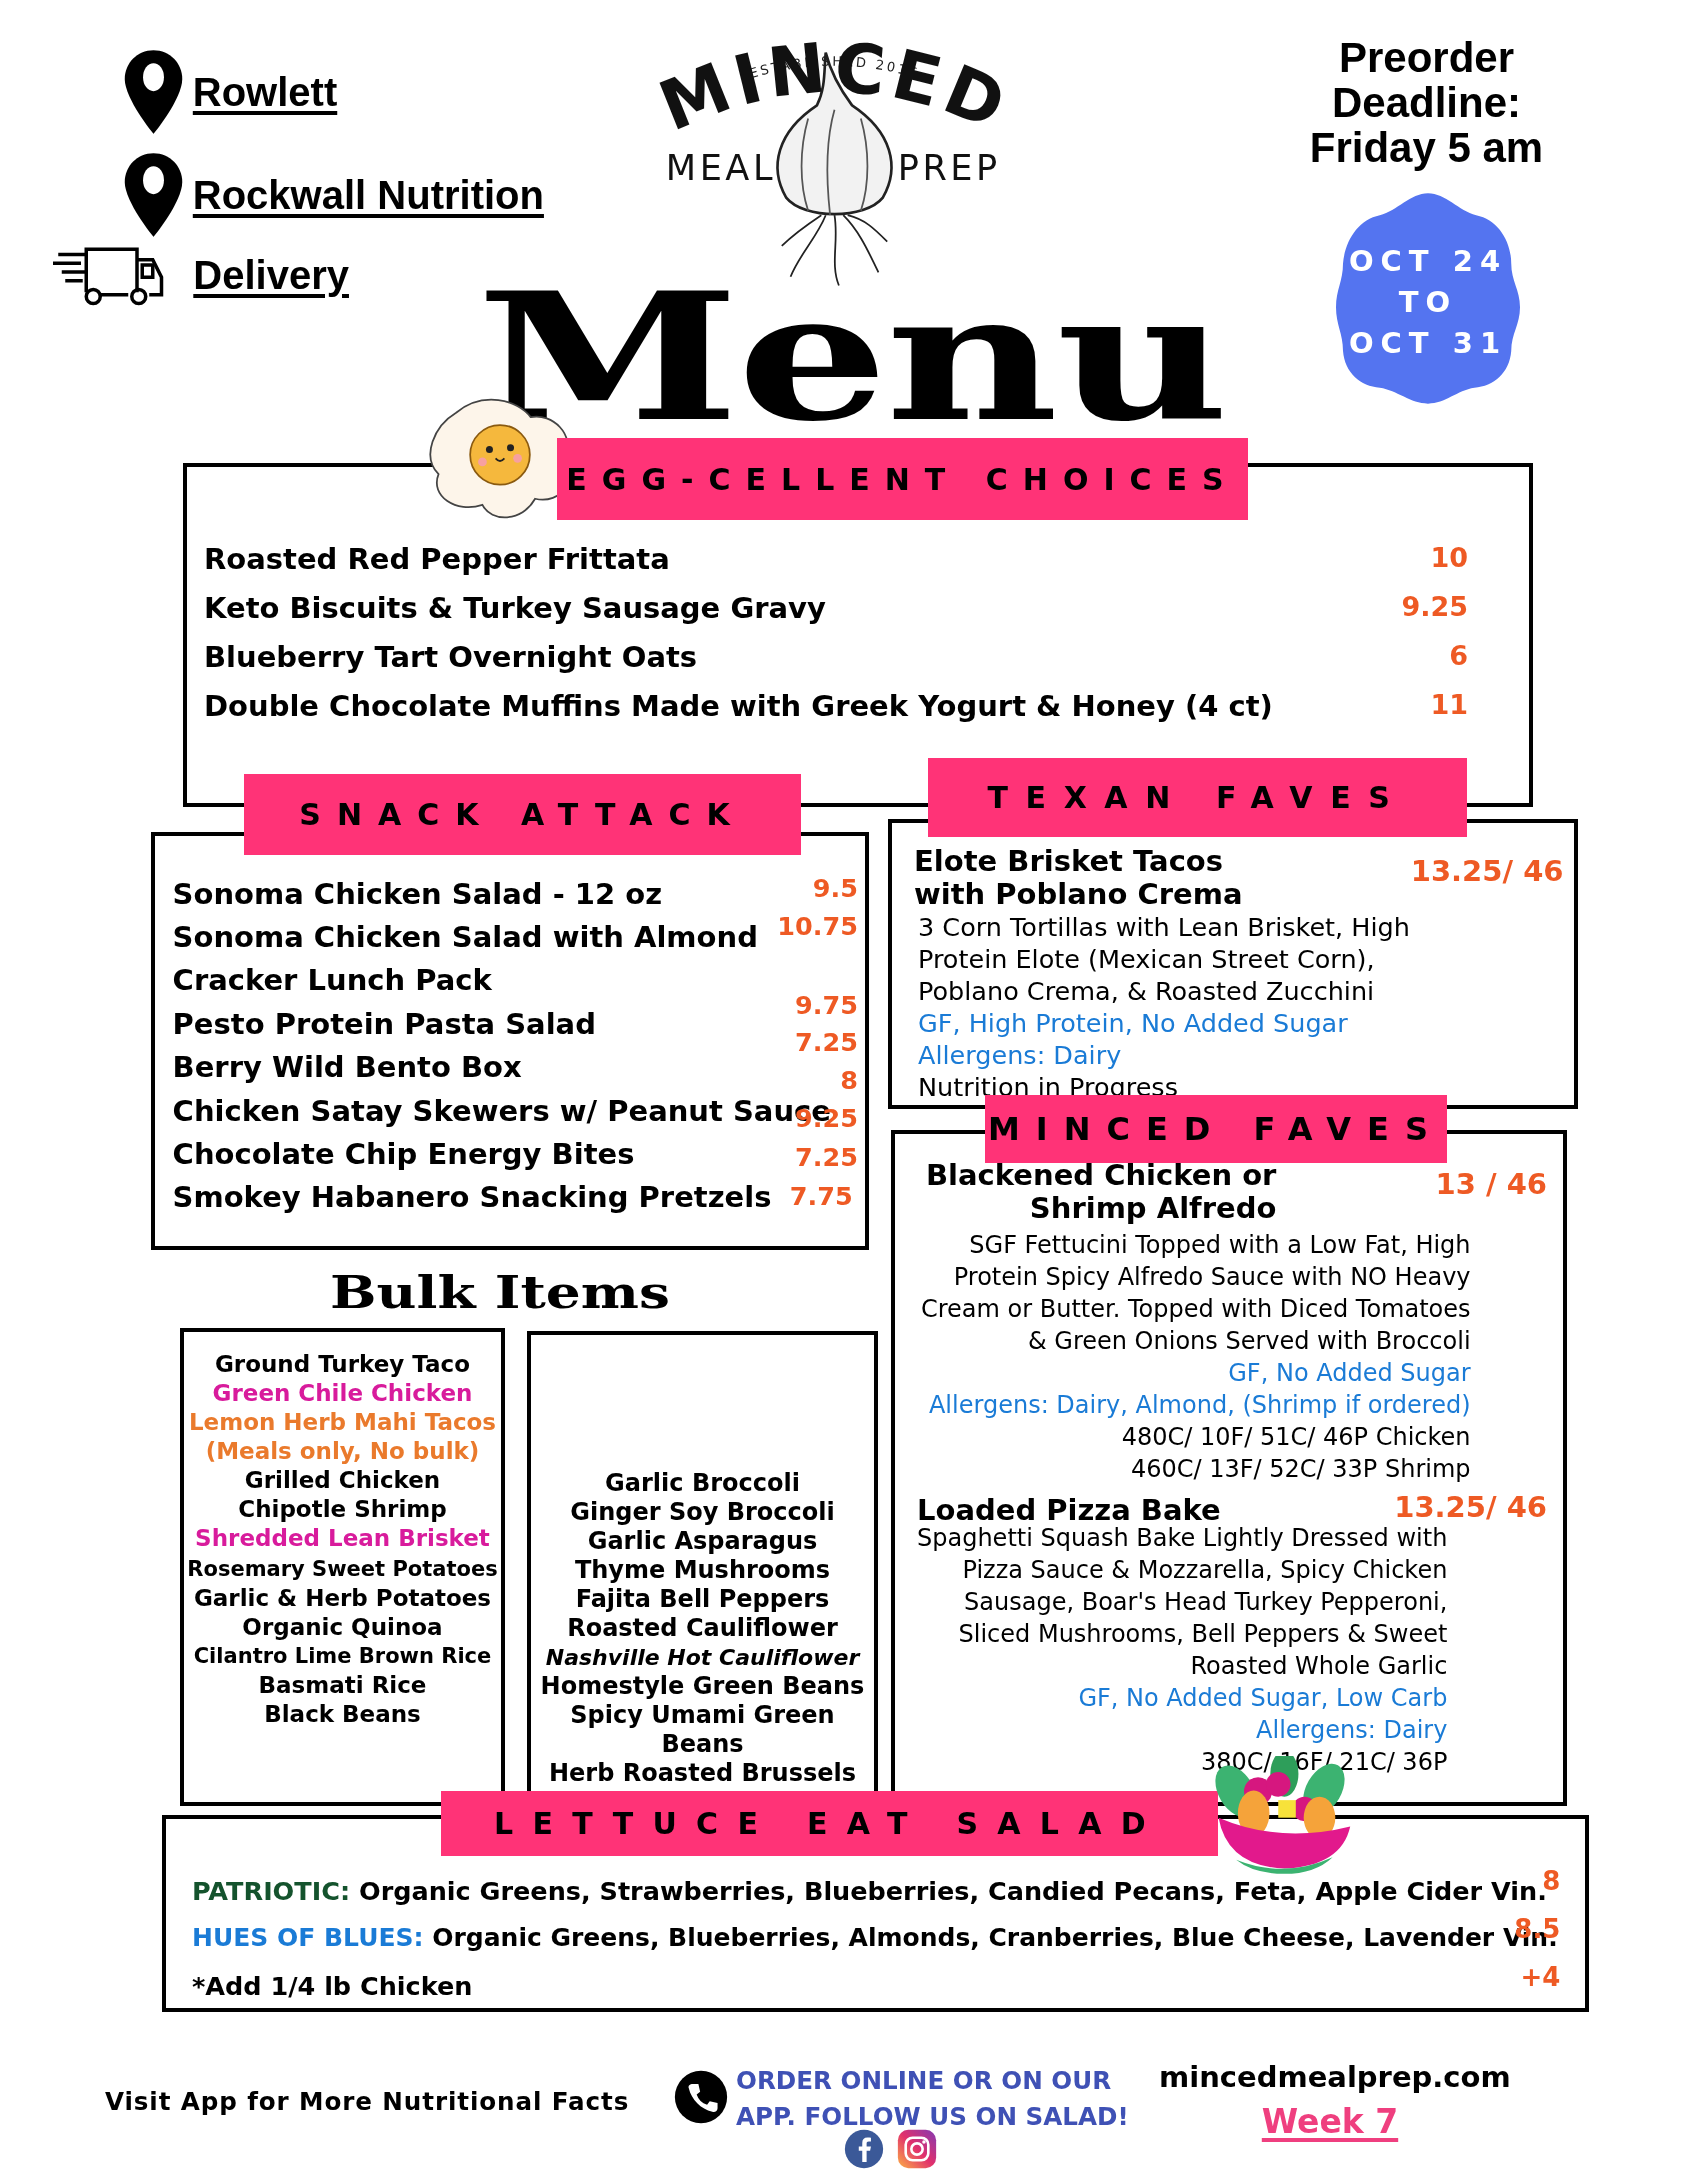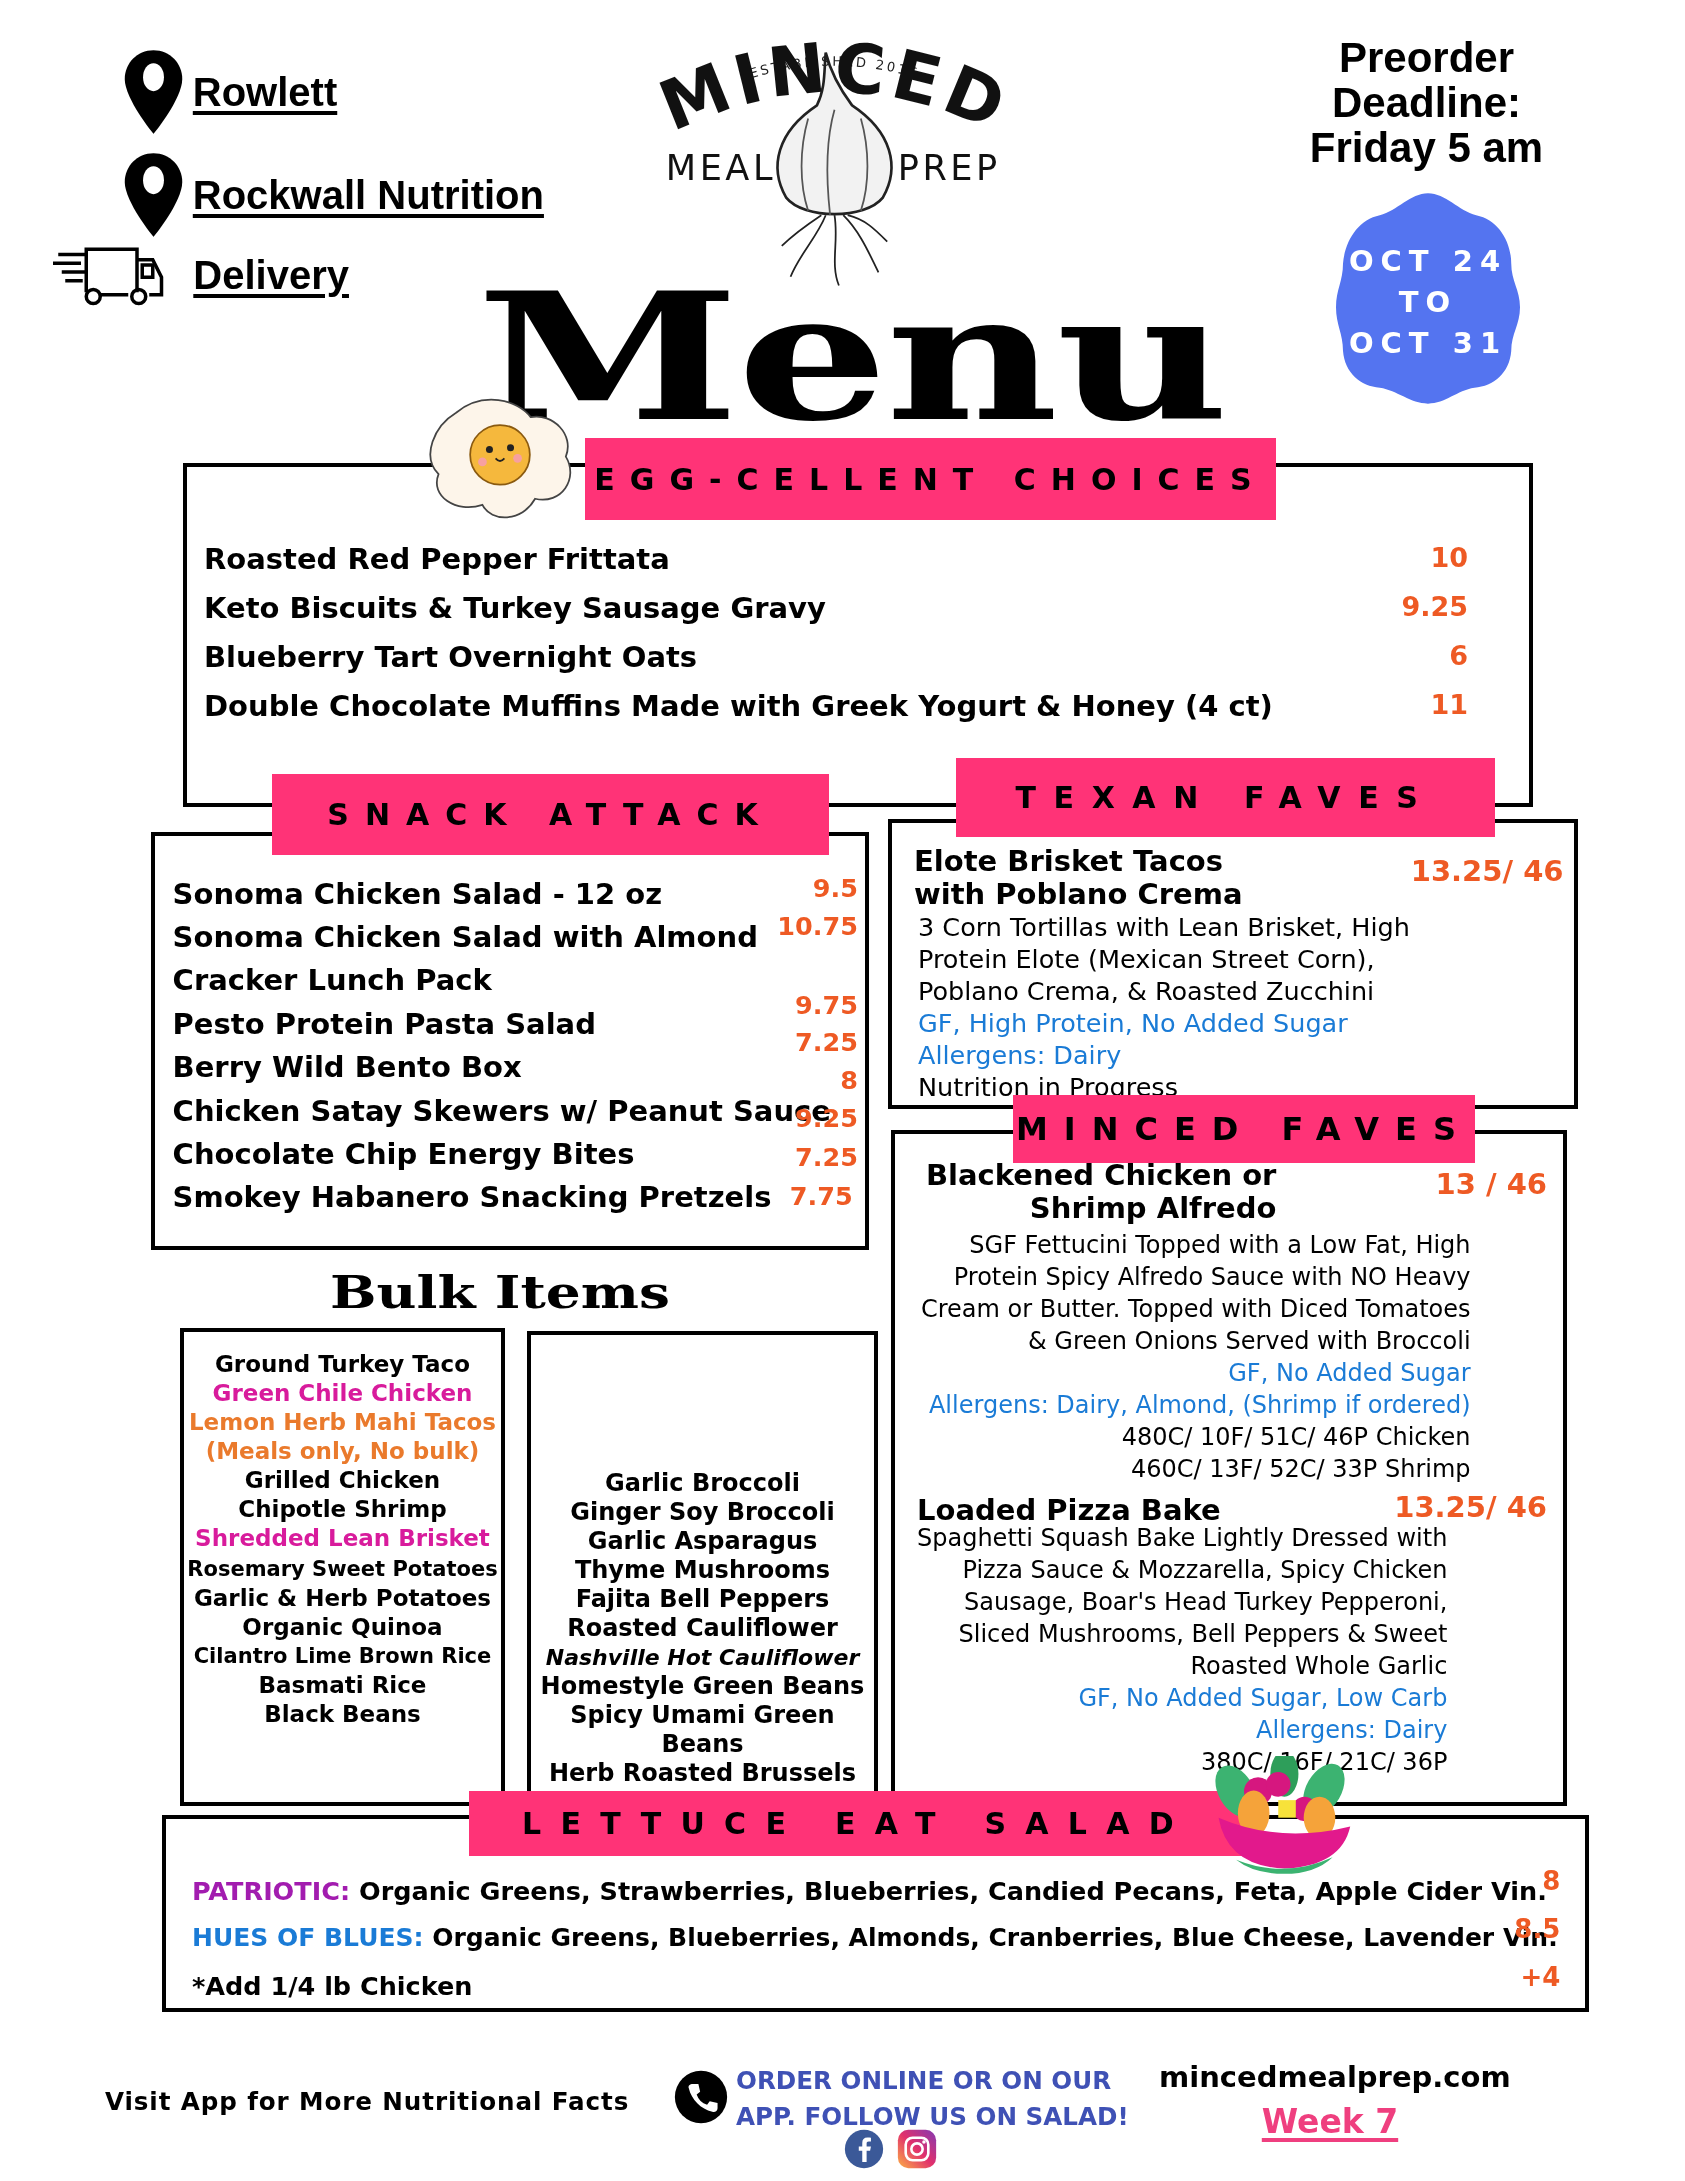--- a/index.html
+++ b/index.html
@@ -1,21 +1,21 @@
 <!DOCTYPE html>
 <html style="font-size:14px"><head>
 <meta charset="utf-8">
 <style>
   html, body { margin: 0; padding: 0; background: #ffffff; }
   body {
     width: 1685px; height: 2181px; position: relative; overflow: hidden;
     font-family: "DejaVu Sans", sans-serif; color: #000;
   }
   .abs { position: absolute; }
-  .pink-bar { position: absolute; background: #ff3377; margin-left: 28px; }
+  .pink-bar { position: absolute; background: #ff3377; }
   .bar-title {
     font-family: "DejaVu Sans", sans-serif; font-weight: bold; color: #000;
     letter-spacing: 14px; font-size: 30px; white-space: nowrap;
     display: flex; align-items: center; justify-content: center; height: 100%;
   }
   .box { position: absolute; border: 4.4px solid #000; background: #fff; box-sizing: border-box; }
   .price { color: #ee5a24; font-weight: bold; font-family: "DejaVu Sans", sans-serif; }
   .blue-tag { color: #1a7bd6; }
   .loc-row { position: absolute; display: flex; align-items: center; }
   .loc-label {
@@ -253,21 +253,21 @@
   <div>Spicy Umami Green</div>
   <div>Beans</div>
   <div>Herb Roasted Brussels</div>
   <div>Honey Garlic Brussels</div>
   <div style="font-size:22px;">Sauteed Summer Squash</div>
 </div>
 
 <div class="box" style="left:162px; top:1815px; width:1427px; height:197px;">
   <div style="position:relative; width:100%; height:100%;">
     <div class="salad-line" style="top:57px;">
-      <span style="color:#a21caf;">PATRIOTIC:</span><span> Organic Greens, Strawberries, Blueberries, Candied Pecans, Feta, Apple Cider Vin.</span>
+      <span style="color:#14532d;">PATRIOTIC:</span><span> Organic Greens, Strawberries, Blueberries, Candied Pecans, Feta, Apple Cider Vin.</span>
     </div>
     <span class="price" style="position:absolute; right:24.6px; top:47px; font-size:26px;">8</span>
     <div class="salad-line" style="top:104px; font-size:25px;">
       <span style="color:#1a7bd6;">HUES OF BLUES:</span><span> Organic Greens, Blueberries, Almonds, Cranberries, Blue Cheese, Lavender Vin.</span>
     </div>
     <span class="price" style="position:absolute; right:24.6px; top:95px; font-size:26px;">8.5</span>
     <div class="salad-line" style="top:152px;">*Add 1/4 lb Chicken</div>
     <span class="price" style="position:absolute; right:24.6px; top:143px; font-size:26px;">+4</span>
   </div>
 </div>

